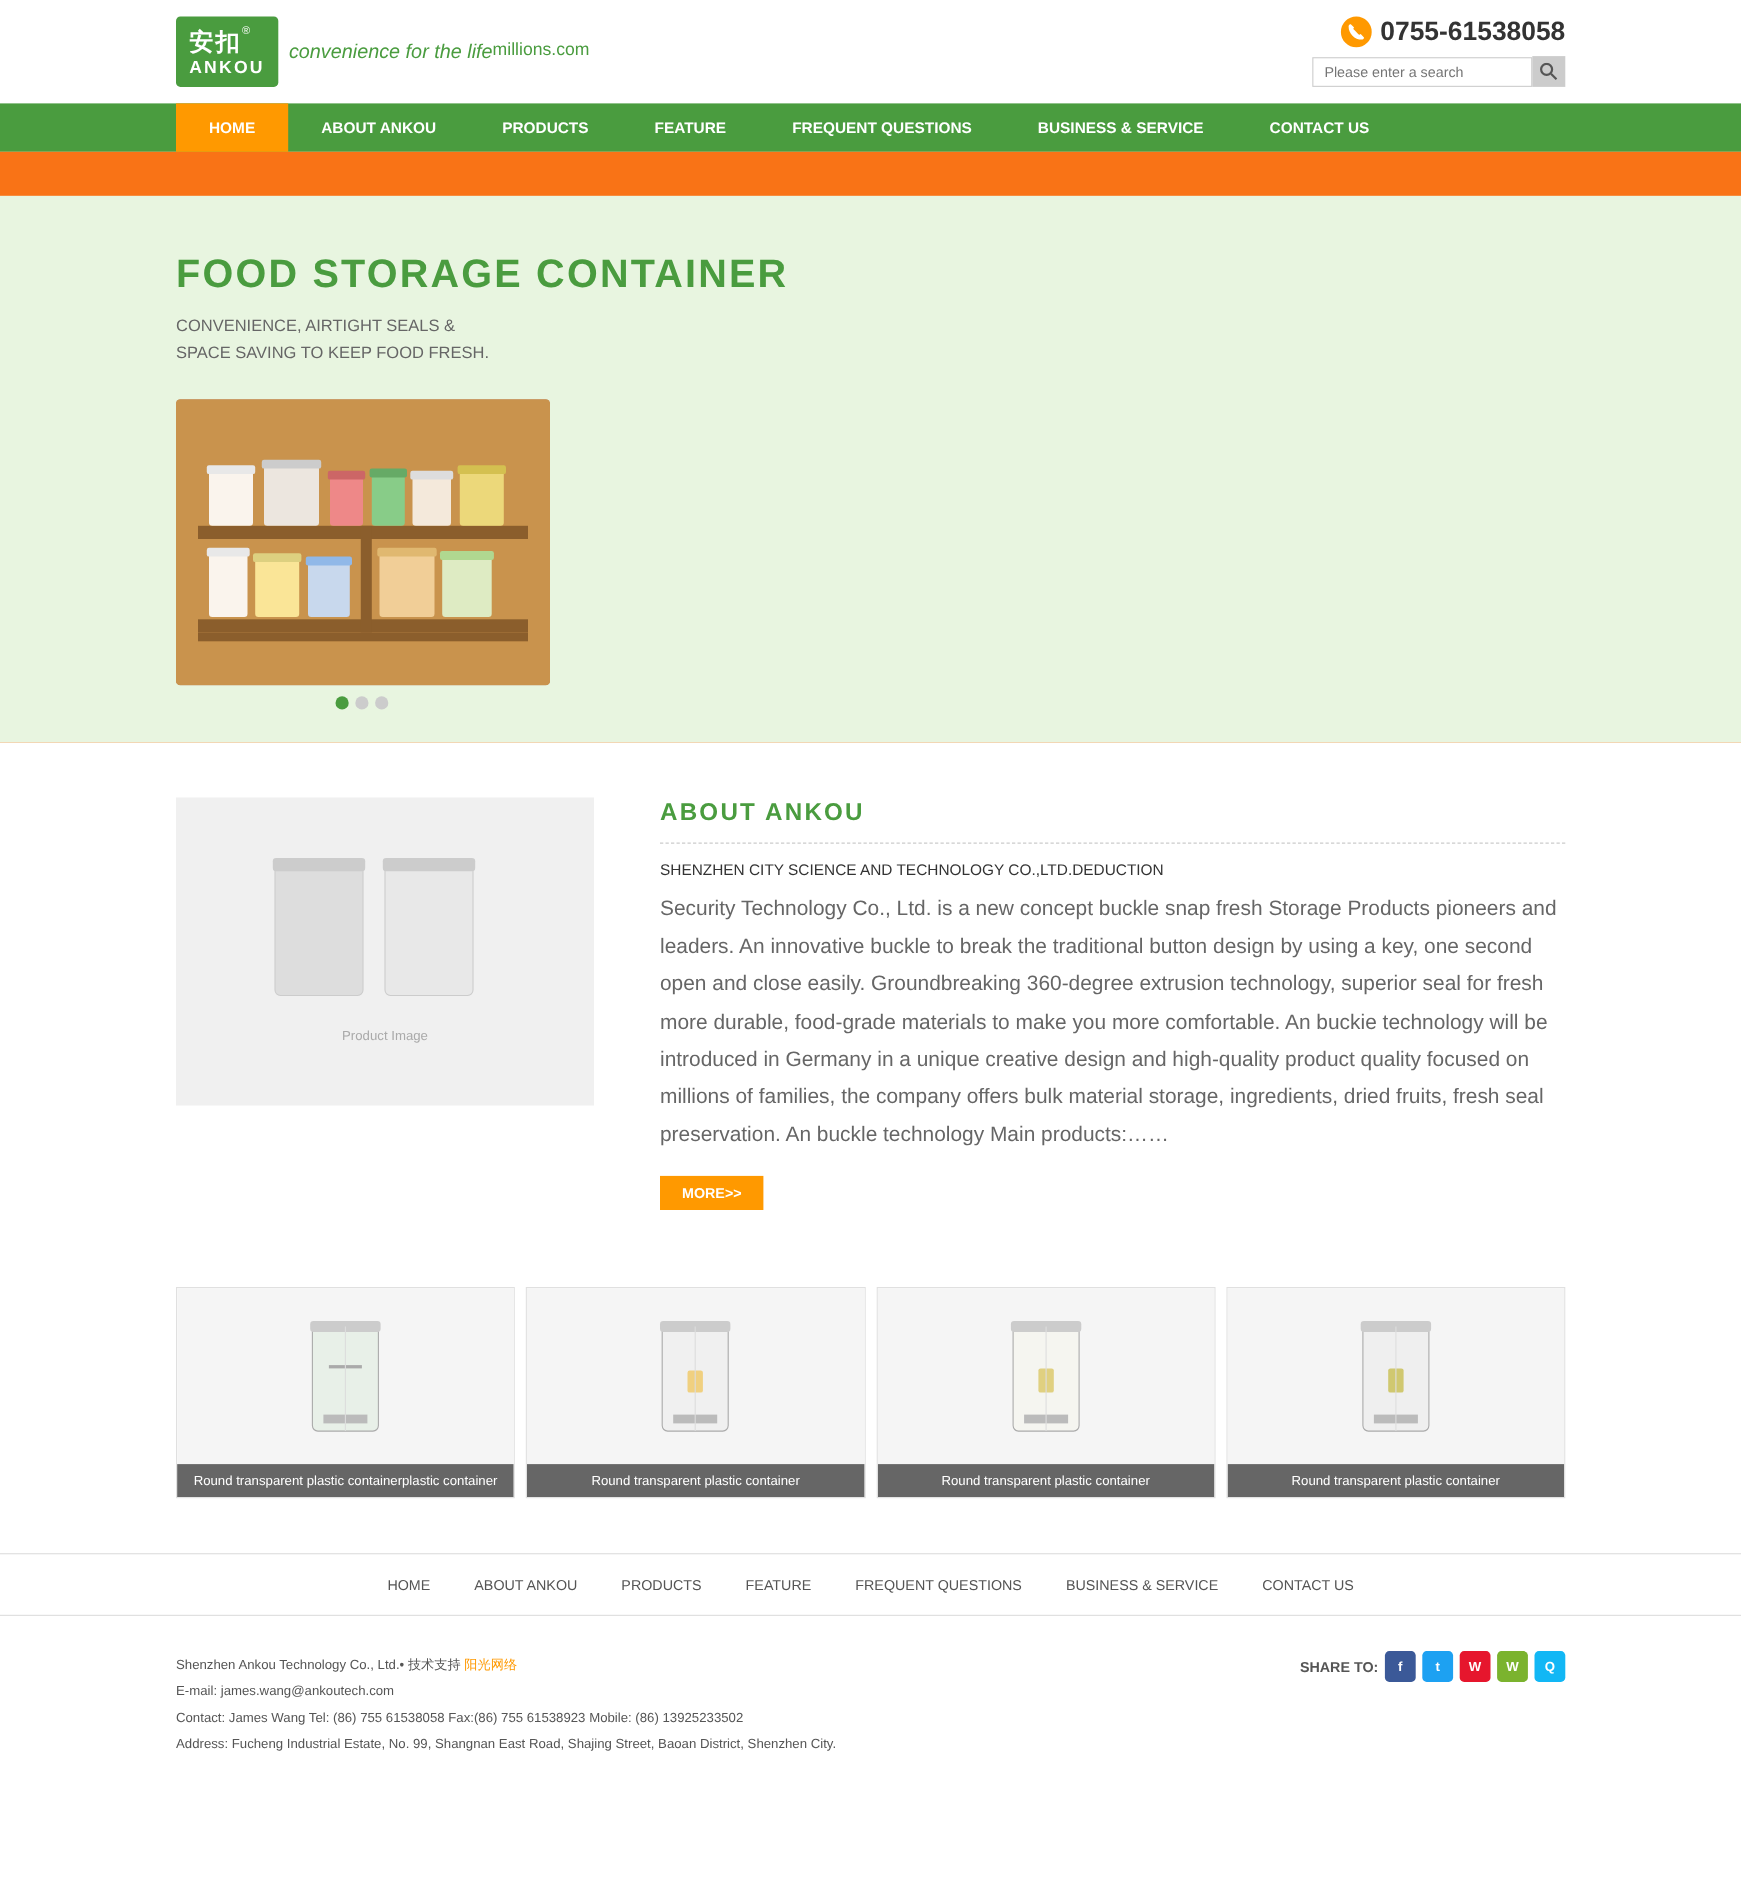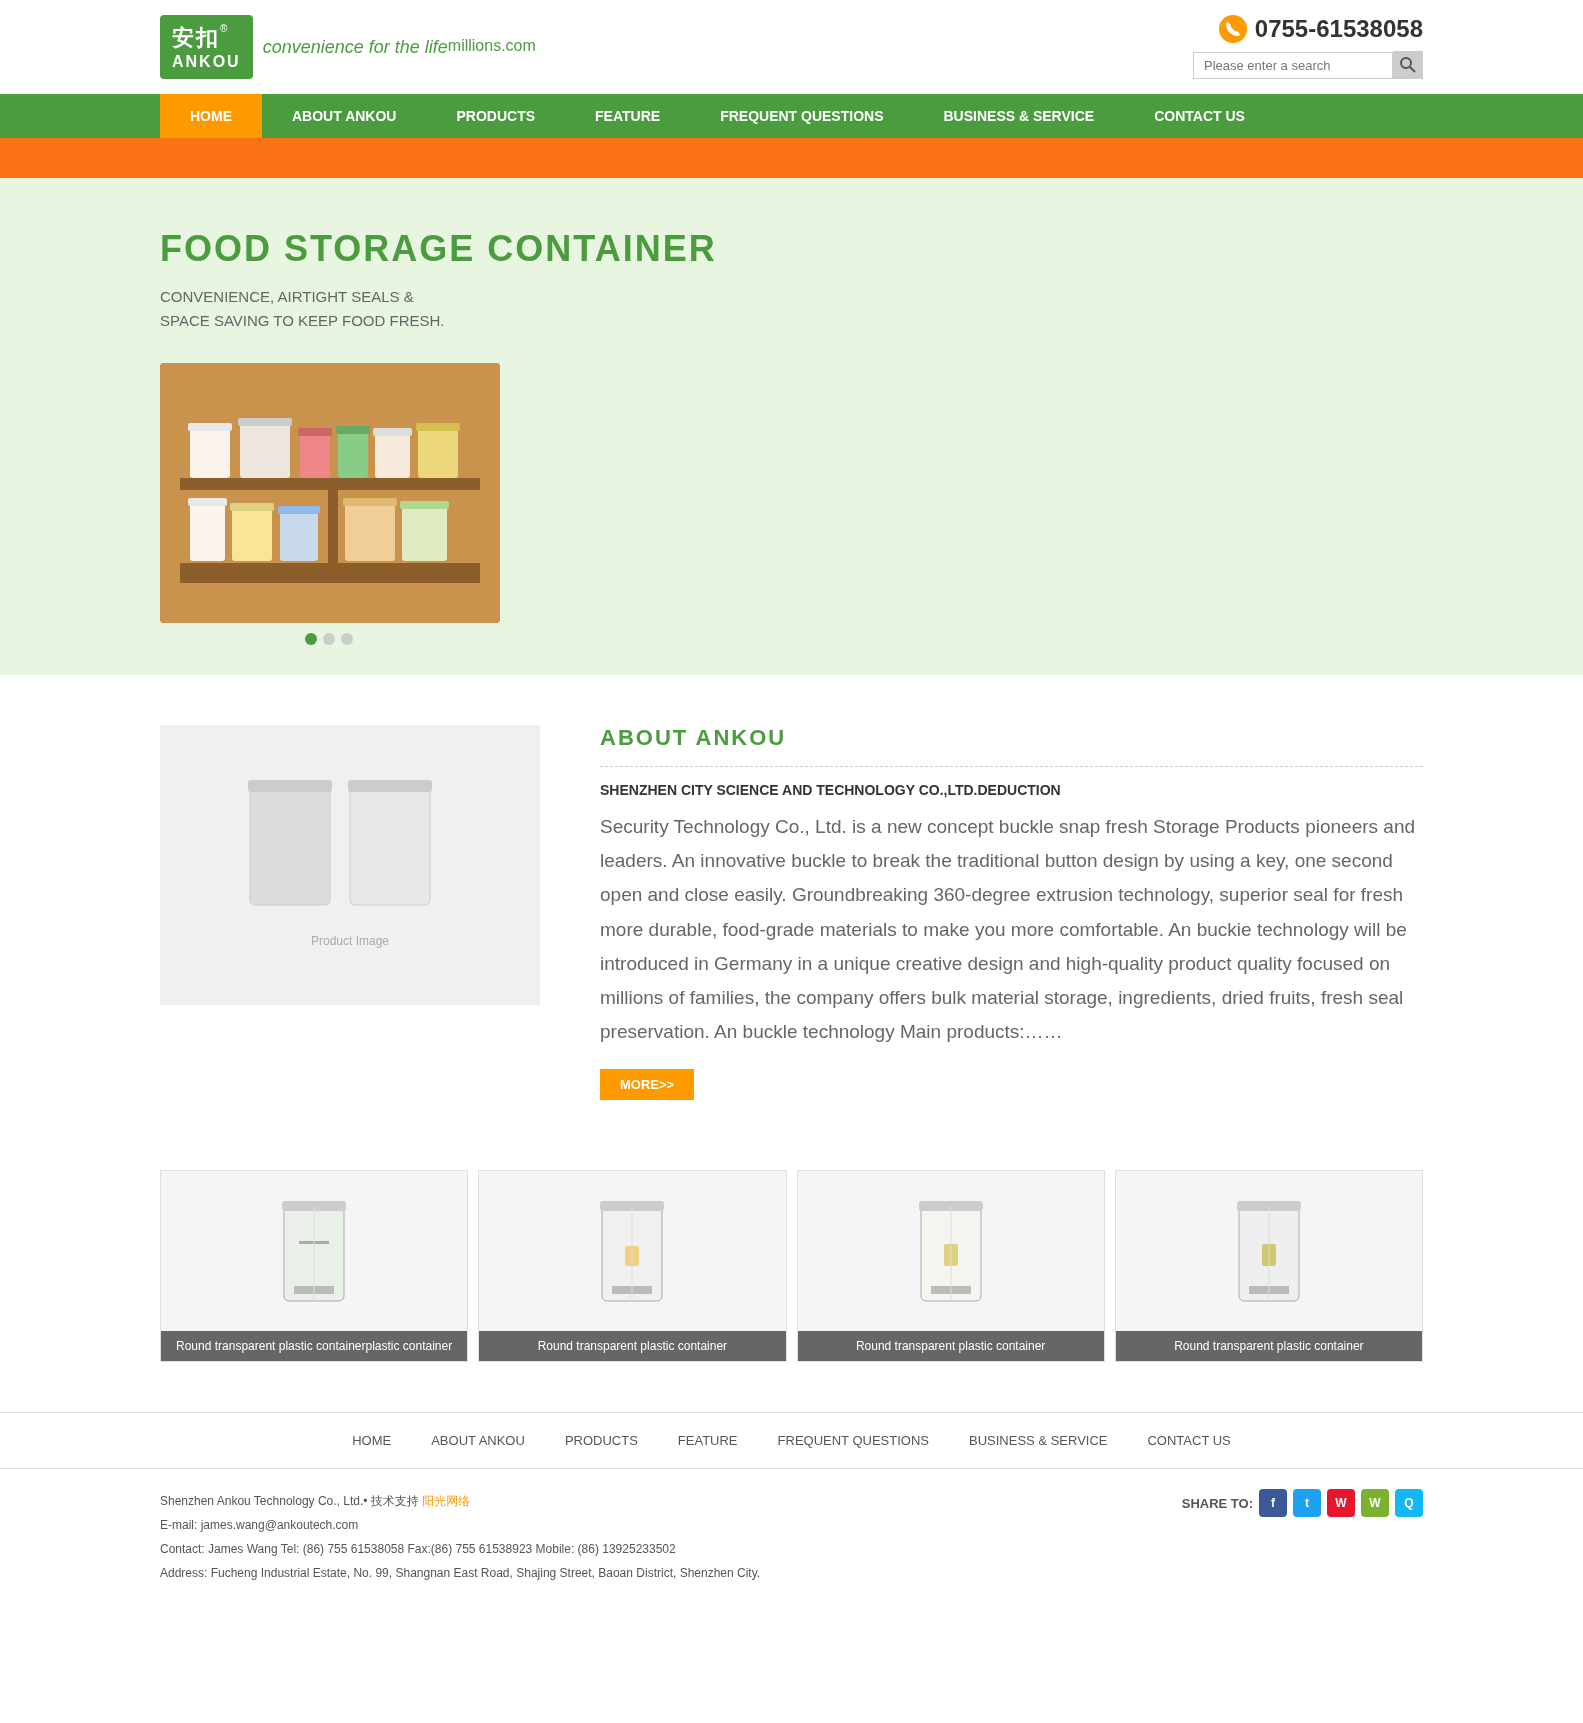--- a/index.html
+++ b/index.html
@@ -170,21 +170,21 @@
       letter-spacing: 2px;
       margin-bottom: 15px;
     }
     .about-divider {
       border: none;
       border-top: 1px dashed #ccc;
       margin-bottom: 15px;
     }
     .about-subtitle {
       font-size: 14px;
-      font-weight: bold;
+      font-weight: normal;
       color: #333;
       margin-bottom: 12px;
     }
     .about-text {
       font-size: 19px;
       color: #666;
       line-height: 1.8;
       margin-bottom: 20px;
     }
     .more-btn {
@@ -247,21 +247,21 @@
     .footer-company {
       font-size: 12px;
       color: #555;
       line-height: 2;
     }
     .footer-company a { color: #f90; text-decoration: none; }
     .footer-bottom {
       display: flex;
       justify-content: space-between;
       align-items: flex-start;
-      margin-top: 0;
+      margin-top: 12px;
     }
     .footer-left {
       flex: 1;
     }
     .share-area {
       display: flex;
       align-items: center;
       gap: 6px;
     }
     .share-label {

